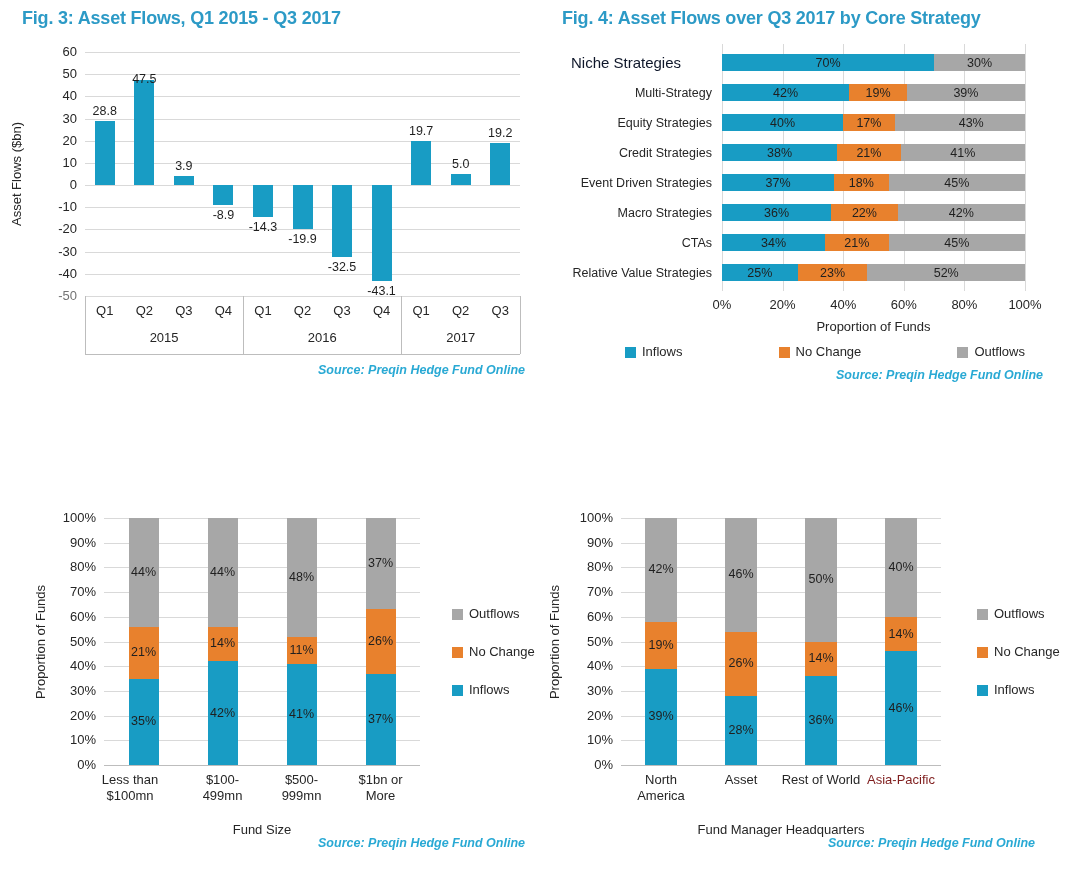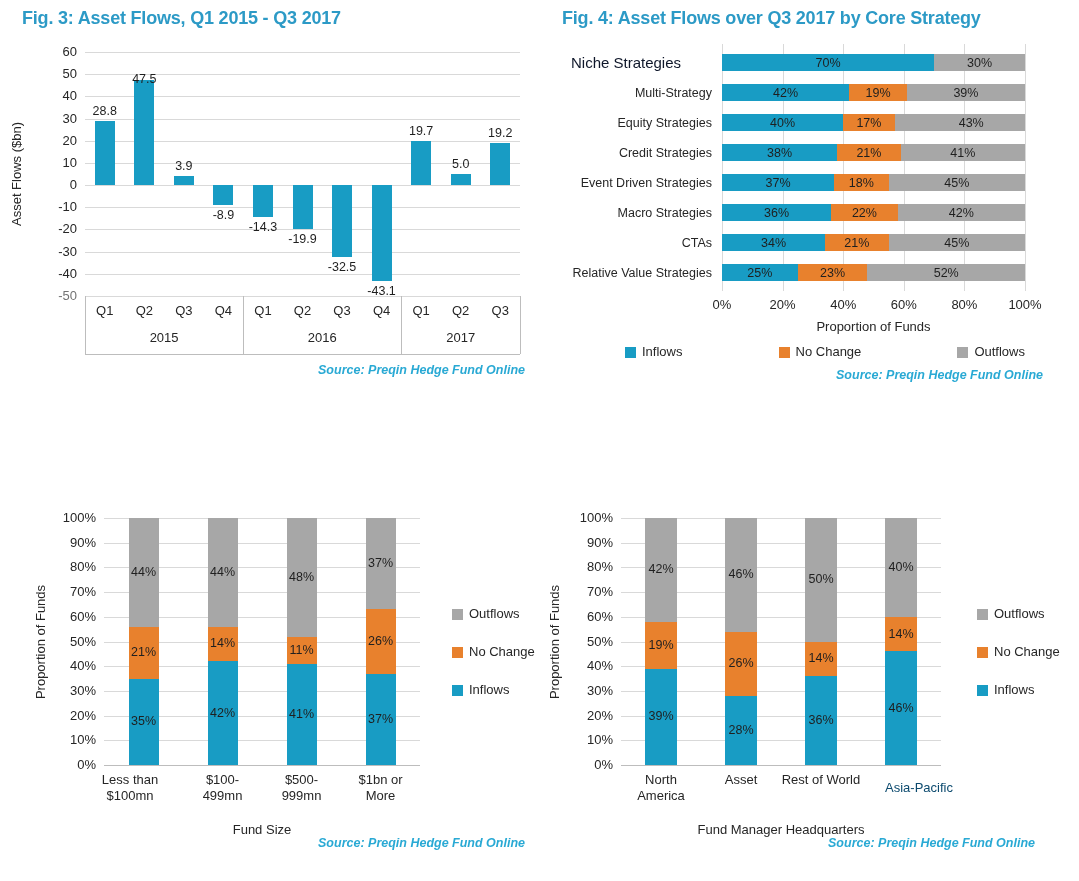--- a/index.html
+++ b/index.html
@@ -321,21 +321,21 @@
         <div class="seg-label" style="left: 256px; top: 102.25px; width: 50px; color: rgb(31, 31, 31);">50%</div>
         <div class="tick tc" style="left: 226px; top: 302px; width: 110px; color: rgb(38, 38, 38);">
           <div>Rest of World</div>
         </div>
         <div class="bar" style="left: 345px; top: 181.38px; width: 32px; height: 113.62px; background: rgb(24, 156, 196);"></div>
         <div class="seg-label" style="left: 336px; top: 230.69px; width: 50px; color: rgb(31, 31, 31);">46%</div>
         <div class="bar" style="left: 345px; top: 146.8px; width: 32px; height: 34.58px; background: rgb(232, 129, 45);"></div>
         <div class="seg-label" style="left: 336px; top: 156.59px; width: 50px; color: rgb(31, 31, 31);">14%</div>
         <div class="bar" style="left: 345px; top: 48px; width: 32px; height: 98.8px; background: rgb(167, 167, 167);"></div>
         <div class="seg-label" style="left: 336px; top: 89.9px; width: 50px; color: rgb(31, 31, 31);">40%</div>
-        <div class="tick tc" style="left: 324px; top: 302px; width: 110px; color: #0c4a6e; margin-top: 8px;">
+        <div class="tick tc" style="left: 306px; top: 302px; width: 110px; color: #7f1d1d;">
           <div>Asia-Pacific</div>
         </div>
         <div class="ylabel" style="left: 14px; top: 171.5px; transform: translate(-50%, -50%) rotate(-90deg); color: rgb(38, 38, 38);">Proportion of Funds</div>
         <div class="tick tc" style="left: 131px; top: 352px; width: 220px; color: rgb(38, 38, 38);">Fund Manager Headquarters</div>
         <div class="legend-item" style="color: rgb(38, 38, 38); left: 437px; top: 137px;">
           <div class="legend-swatch" style="background: rgb(167, 167, 167);"></div>
           <div>Outflows</div>
         </div>
         <div class="legend-item" style="color: rgb(38, 38, 38); left: 437px; top: 175px;">
           <div class="legend-swatch" style="background: rgb(232, 129, 45);"></div>

